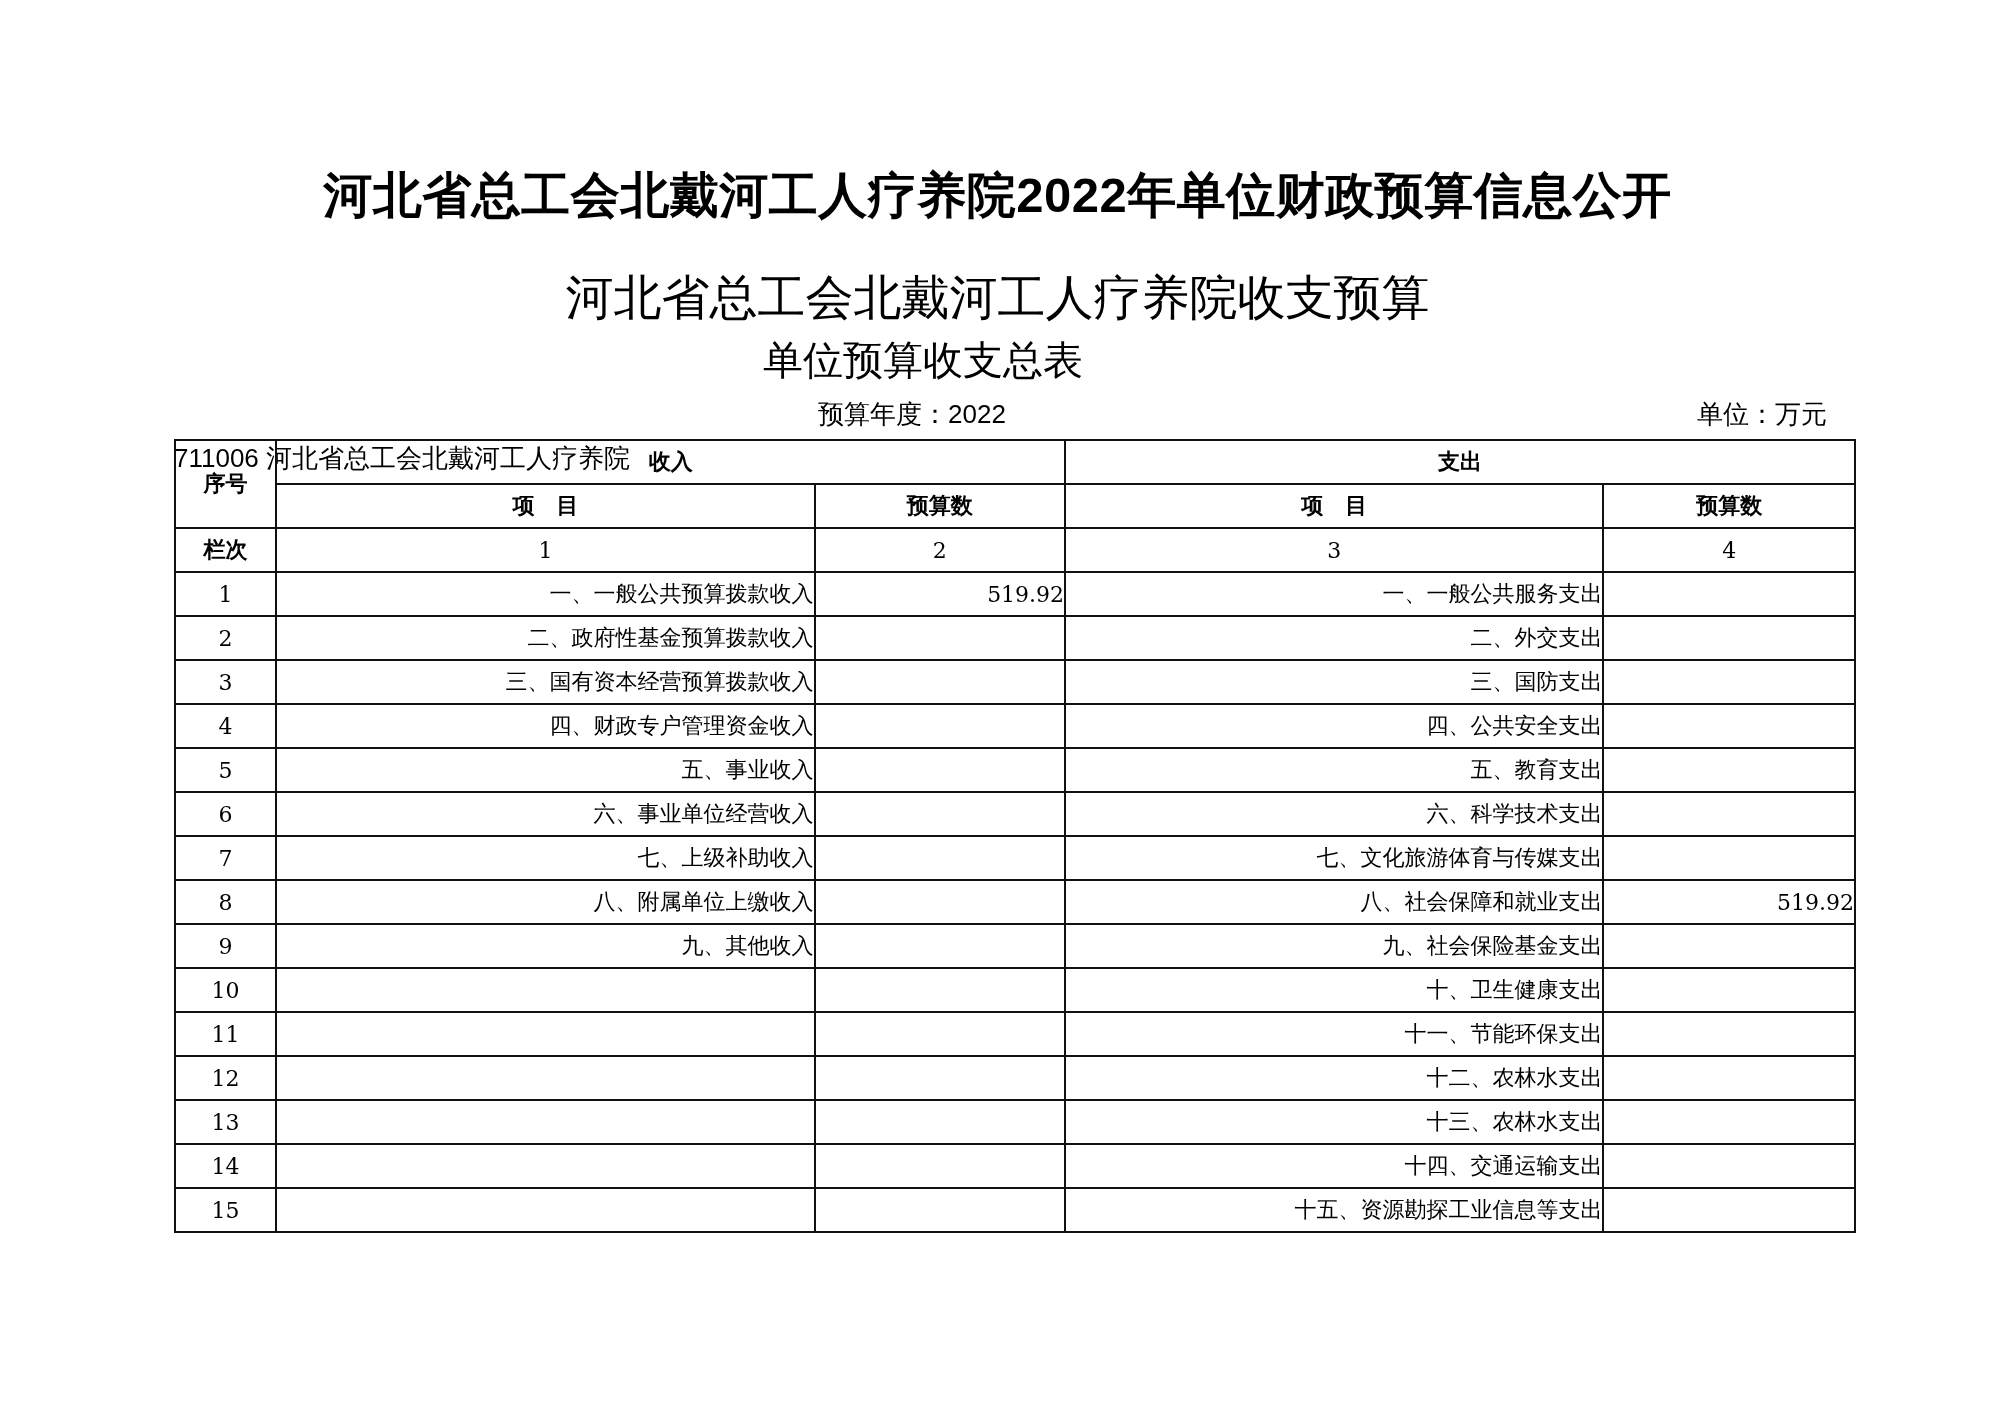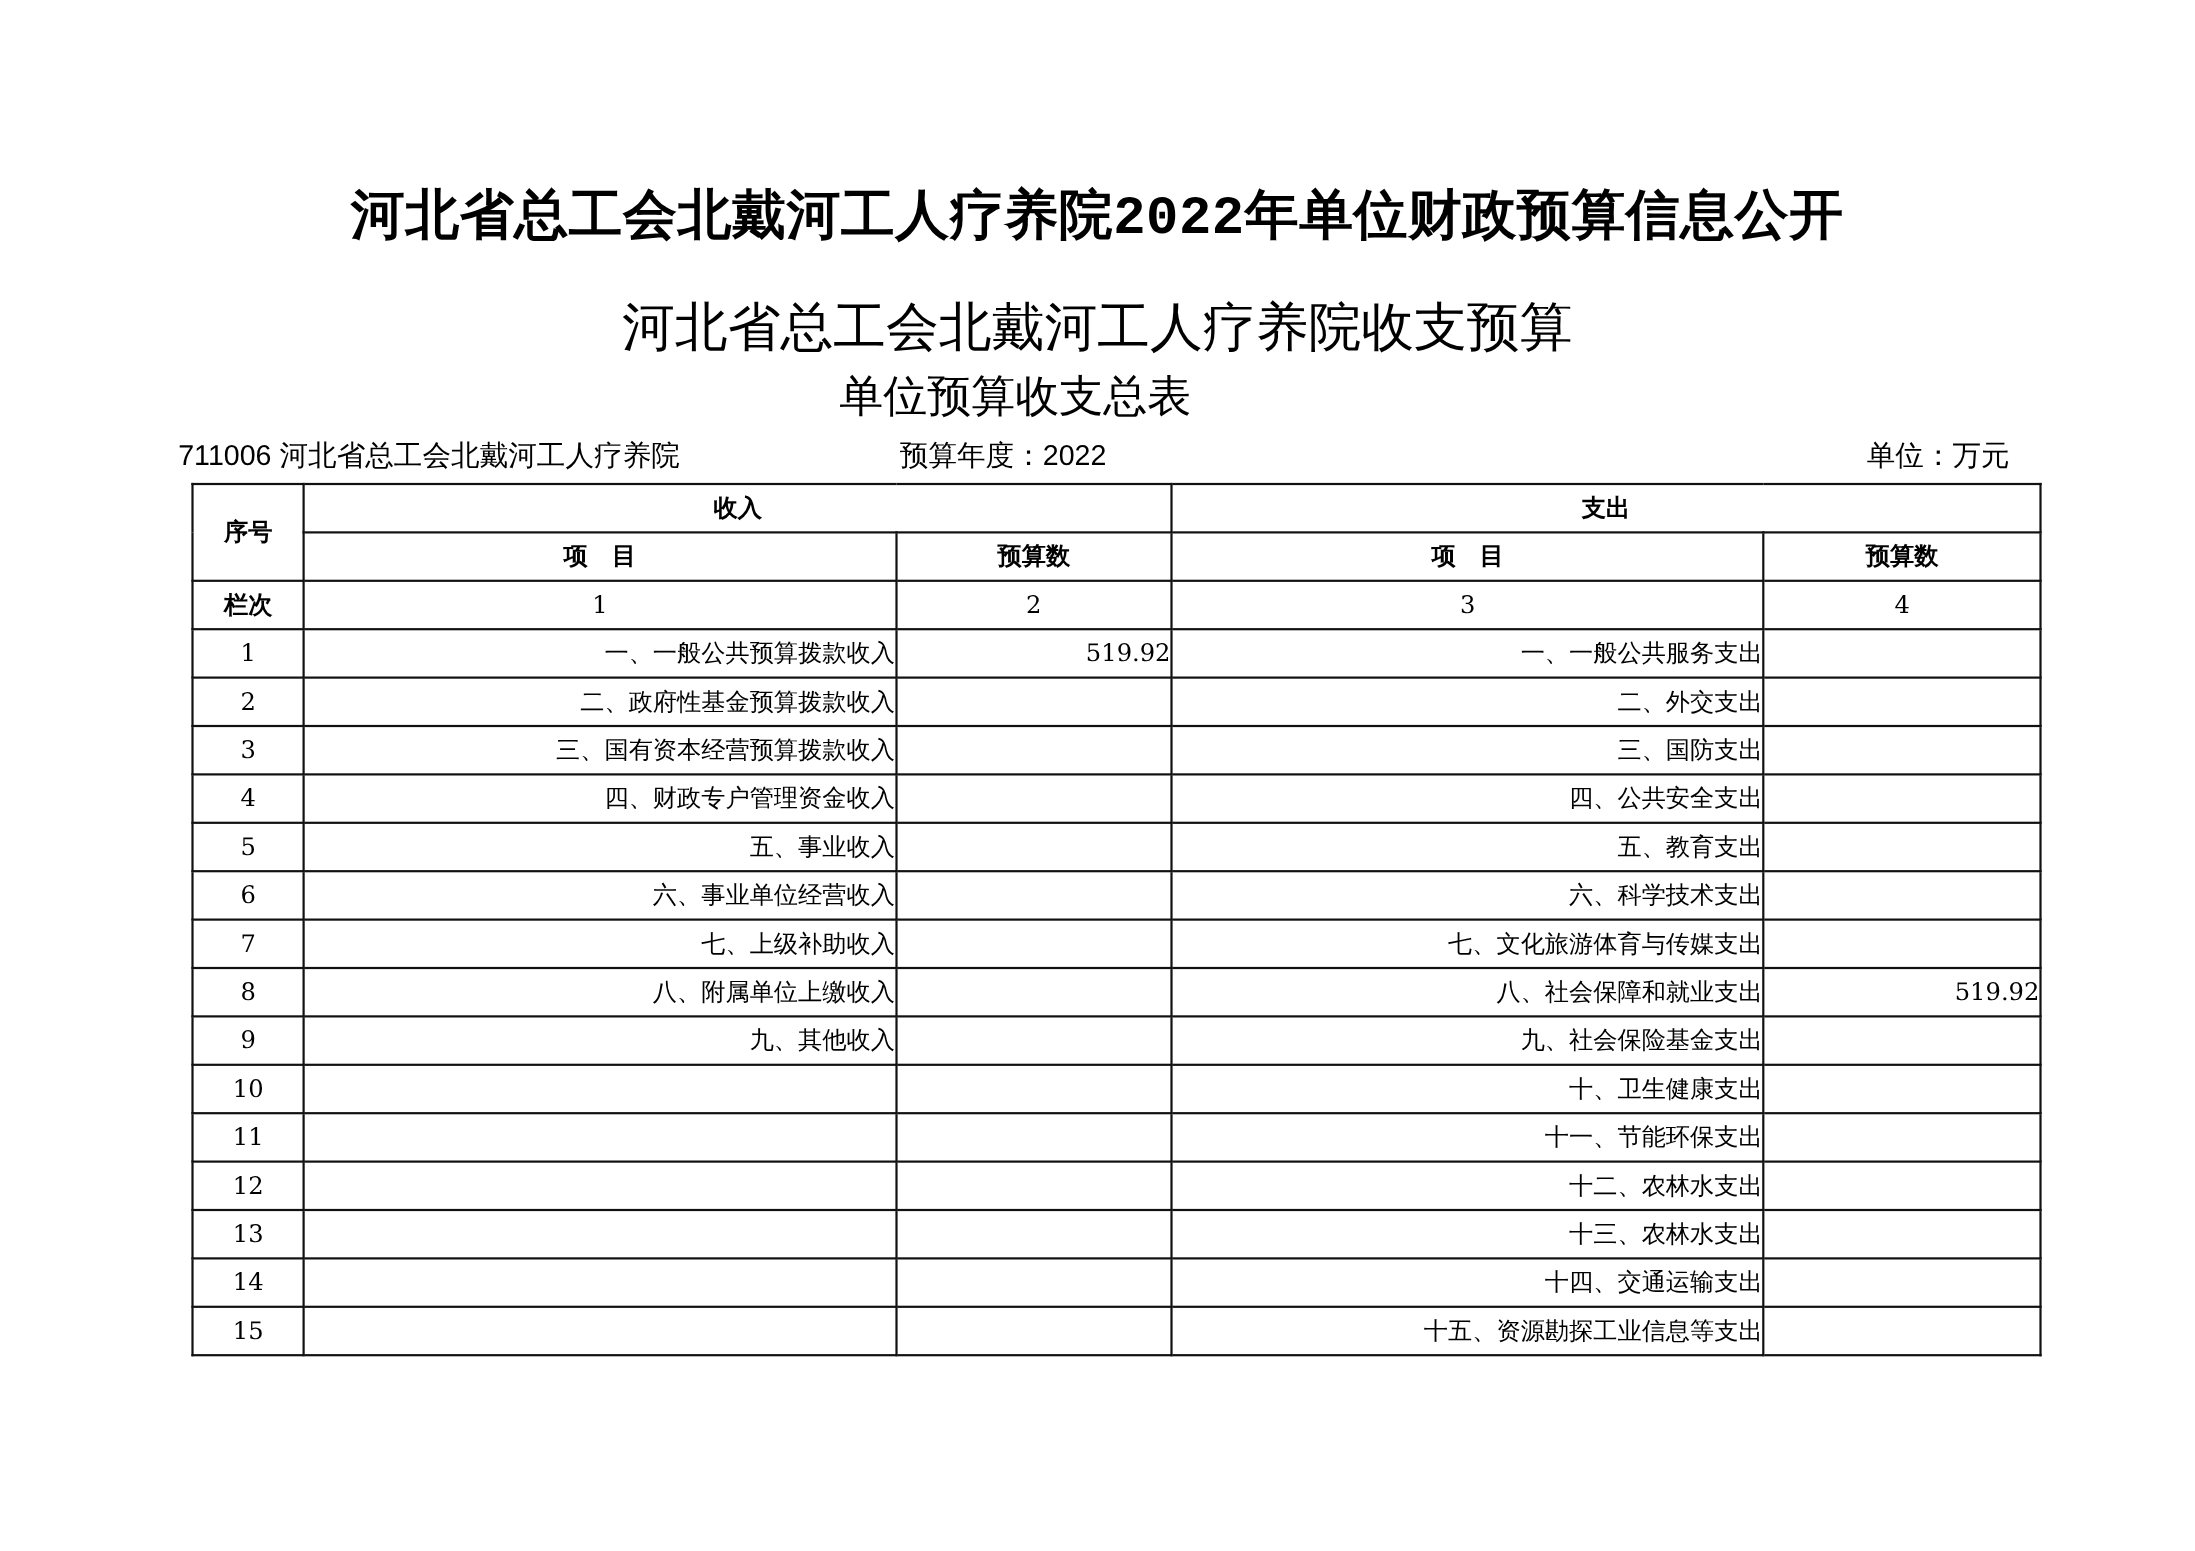--- a/index.html
+++ b/index.html
@@ -1,32 +1,32 @@
 <!DOCTYPE html>
 <html><head>
   <meta charset="utf-8">
   <style>
     html, body { margin: 0; padding: 0; background: #ffffff; }
     body { width: 1995px; height: 1410px; position: relative; overflow: hidden; color: #000; }
     .main-title {
       position: absolute; left: 0; top: 163px; width: 1995px; text-align: center;
-      font-family: Liberation Mono, monospace; font-weight: bold; font-size: 49px; letter-spacing: 0.5px;
+      font-family: Liberation Sans, sans-serif; font-weight: bold; font-size: 49px; letter-spacing: 0.5px;
     }
     .sub-title {
       position: absolute; left: 0; top: 266px; width: 1995px; text-align: center;
       font-family: "DejaVu Serif", "Liberation Serif", serif; font-size: 48px;
     }
     .sub-title2 {
       position: absolute; left: 0; top: 333px; width: 1846px; text-align: center;
       font-family: "DejaVu Serif", "Liberation Serif", serif; font-size: 40px;
     }
     .meta-row {
       position: absolute; top: 397px; height: 36px; font-family: "Liberation Sans", "DejaVu Sans", sans-serif; font-size: 26px;
     }
-    .meta-left { left: 162px; }
+    .meta-left { left: 174px; margin-top: 44px; }
     .meta-mid { left: 818px; }
     .meta-right { right: 168px; }
     table.budget {
       position: absolute; left: 157px; top: 439px; width: 1682px;
       border-collapse: collapse; table-layout: fixed;
       font-family: "DejaVu Serif", "Liberation Serif", serif; font-size: 22px; margin-left: 17px;
     }
     table.budget td, table.budget th {
       border: 2px solid #111; height: 42px; padding: 0; overflow: hidden; white-space: nowrap;
     }

